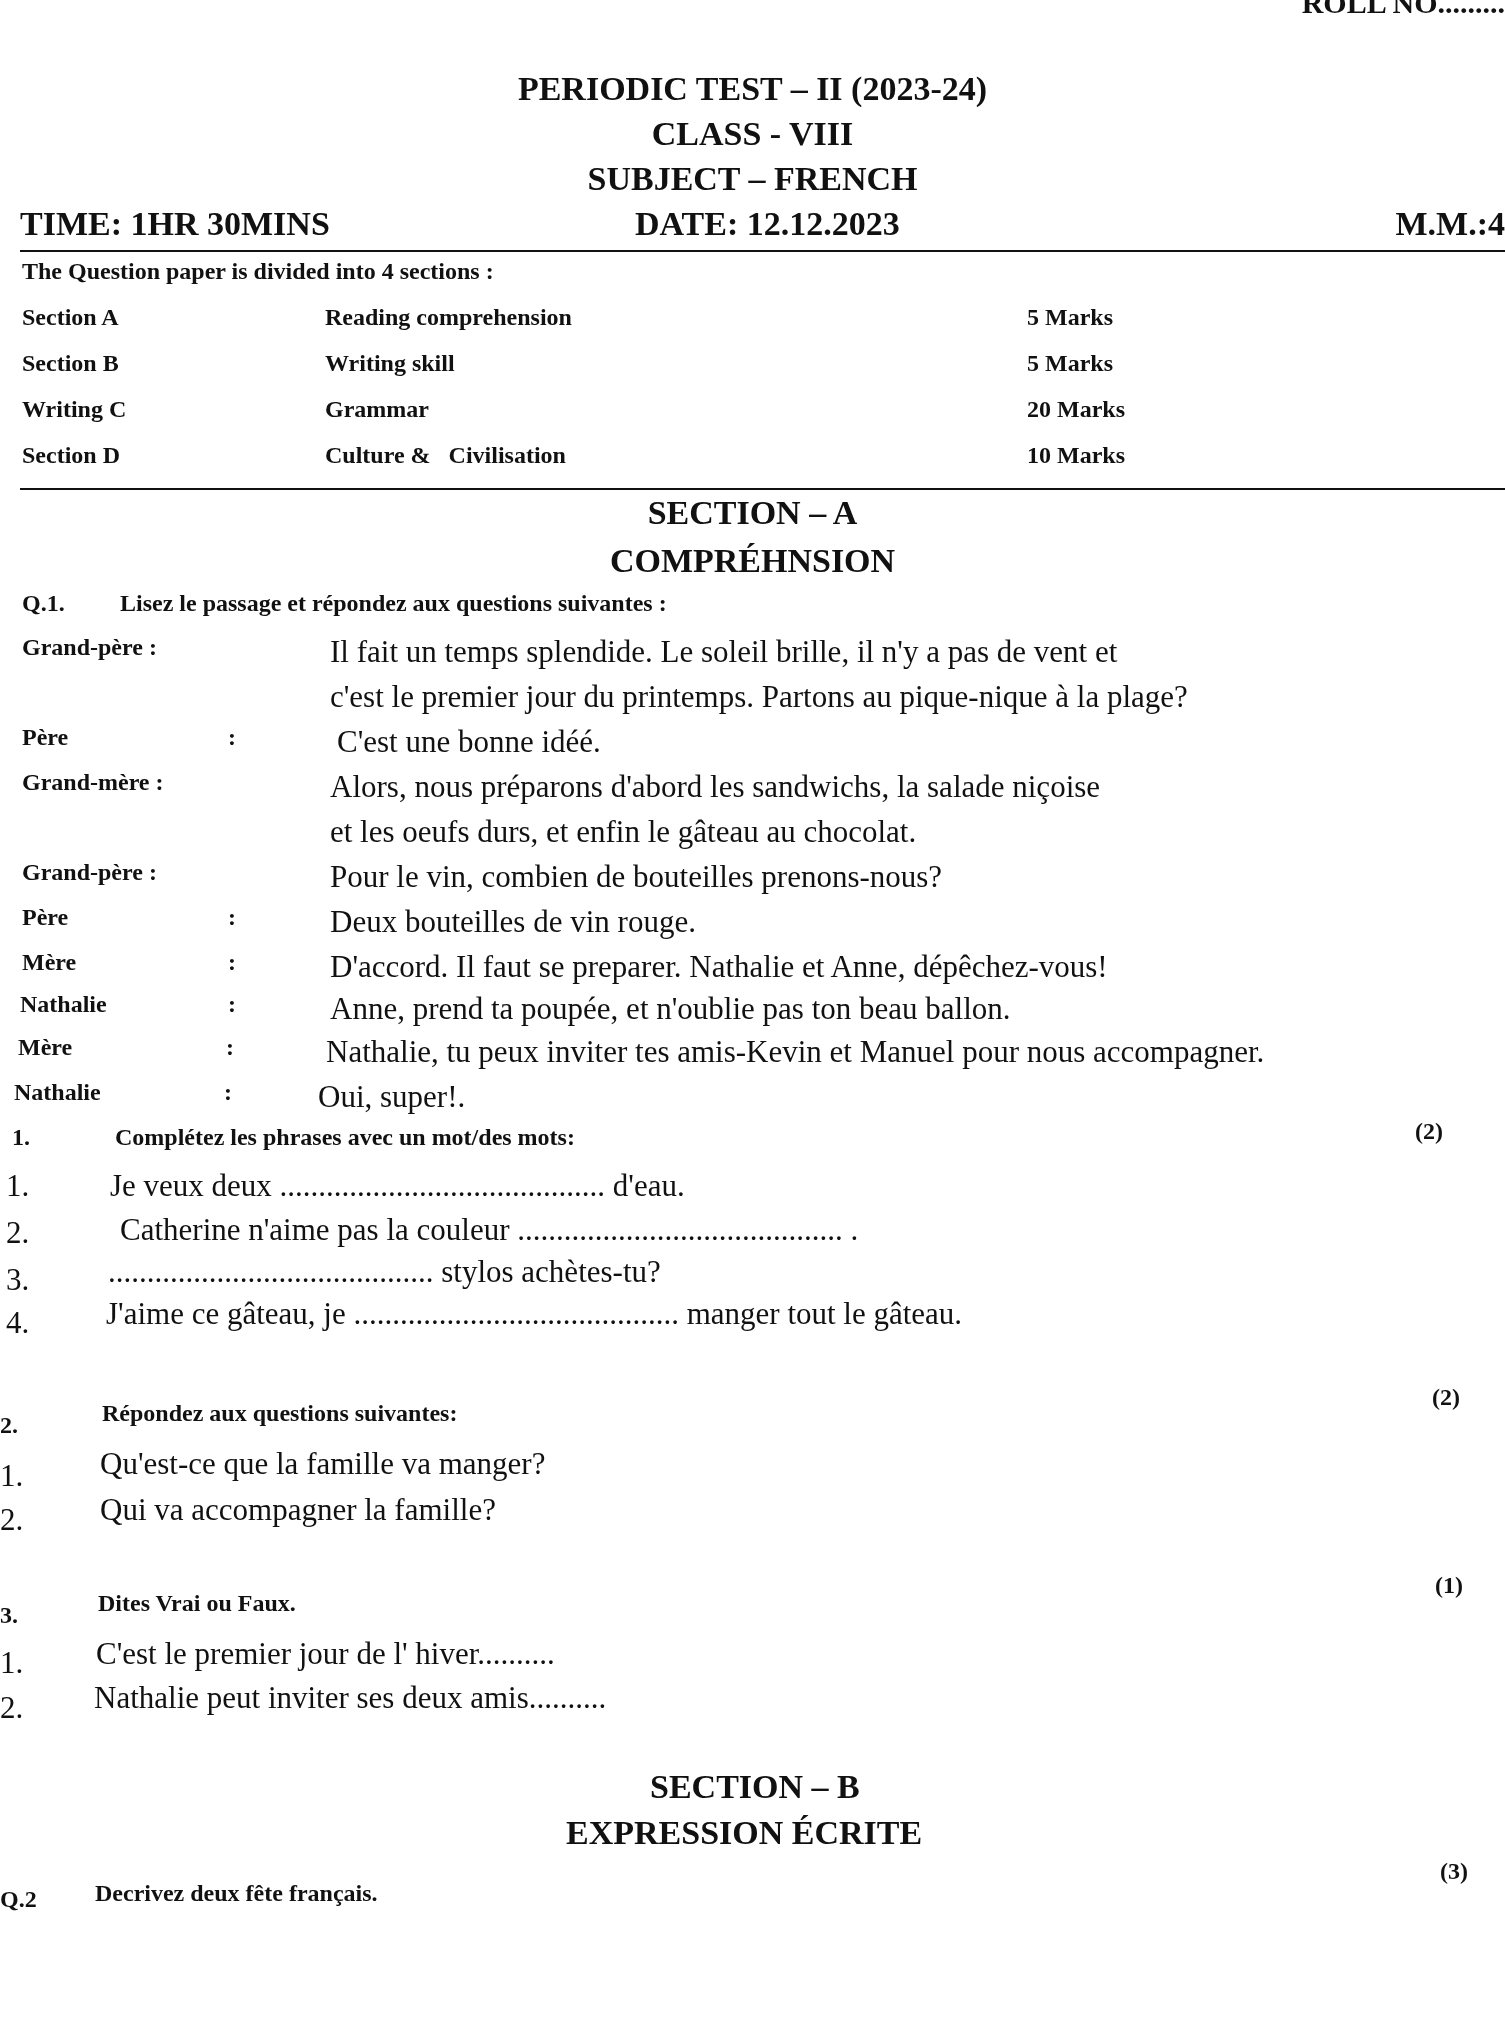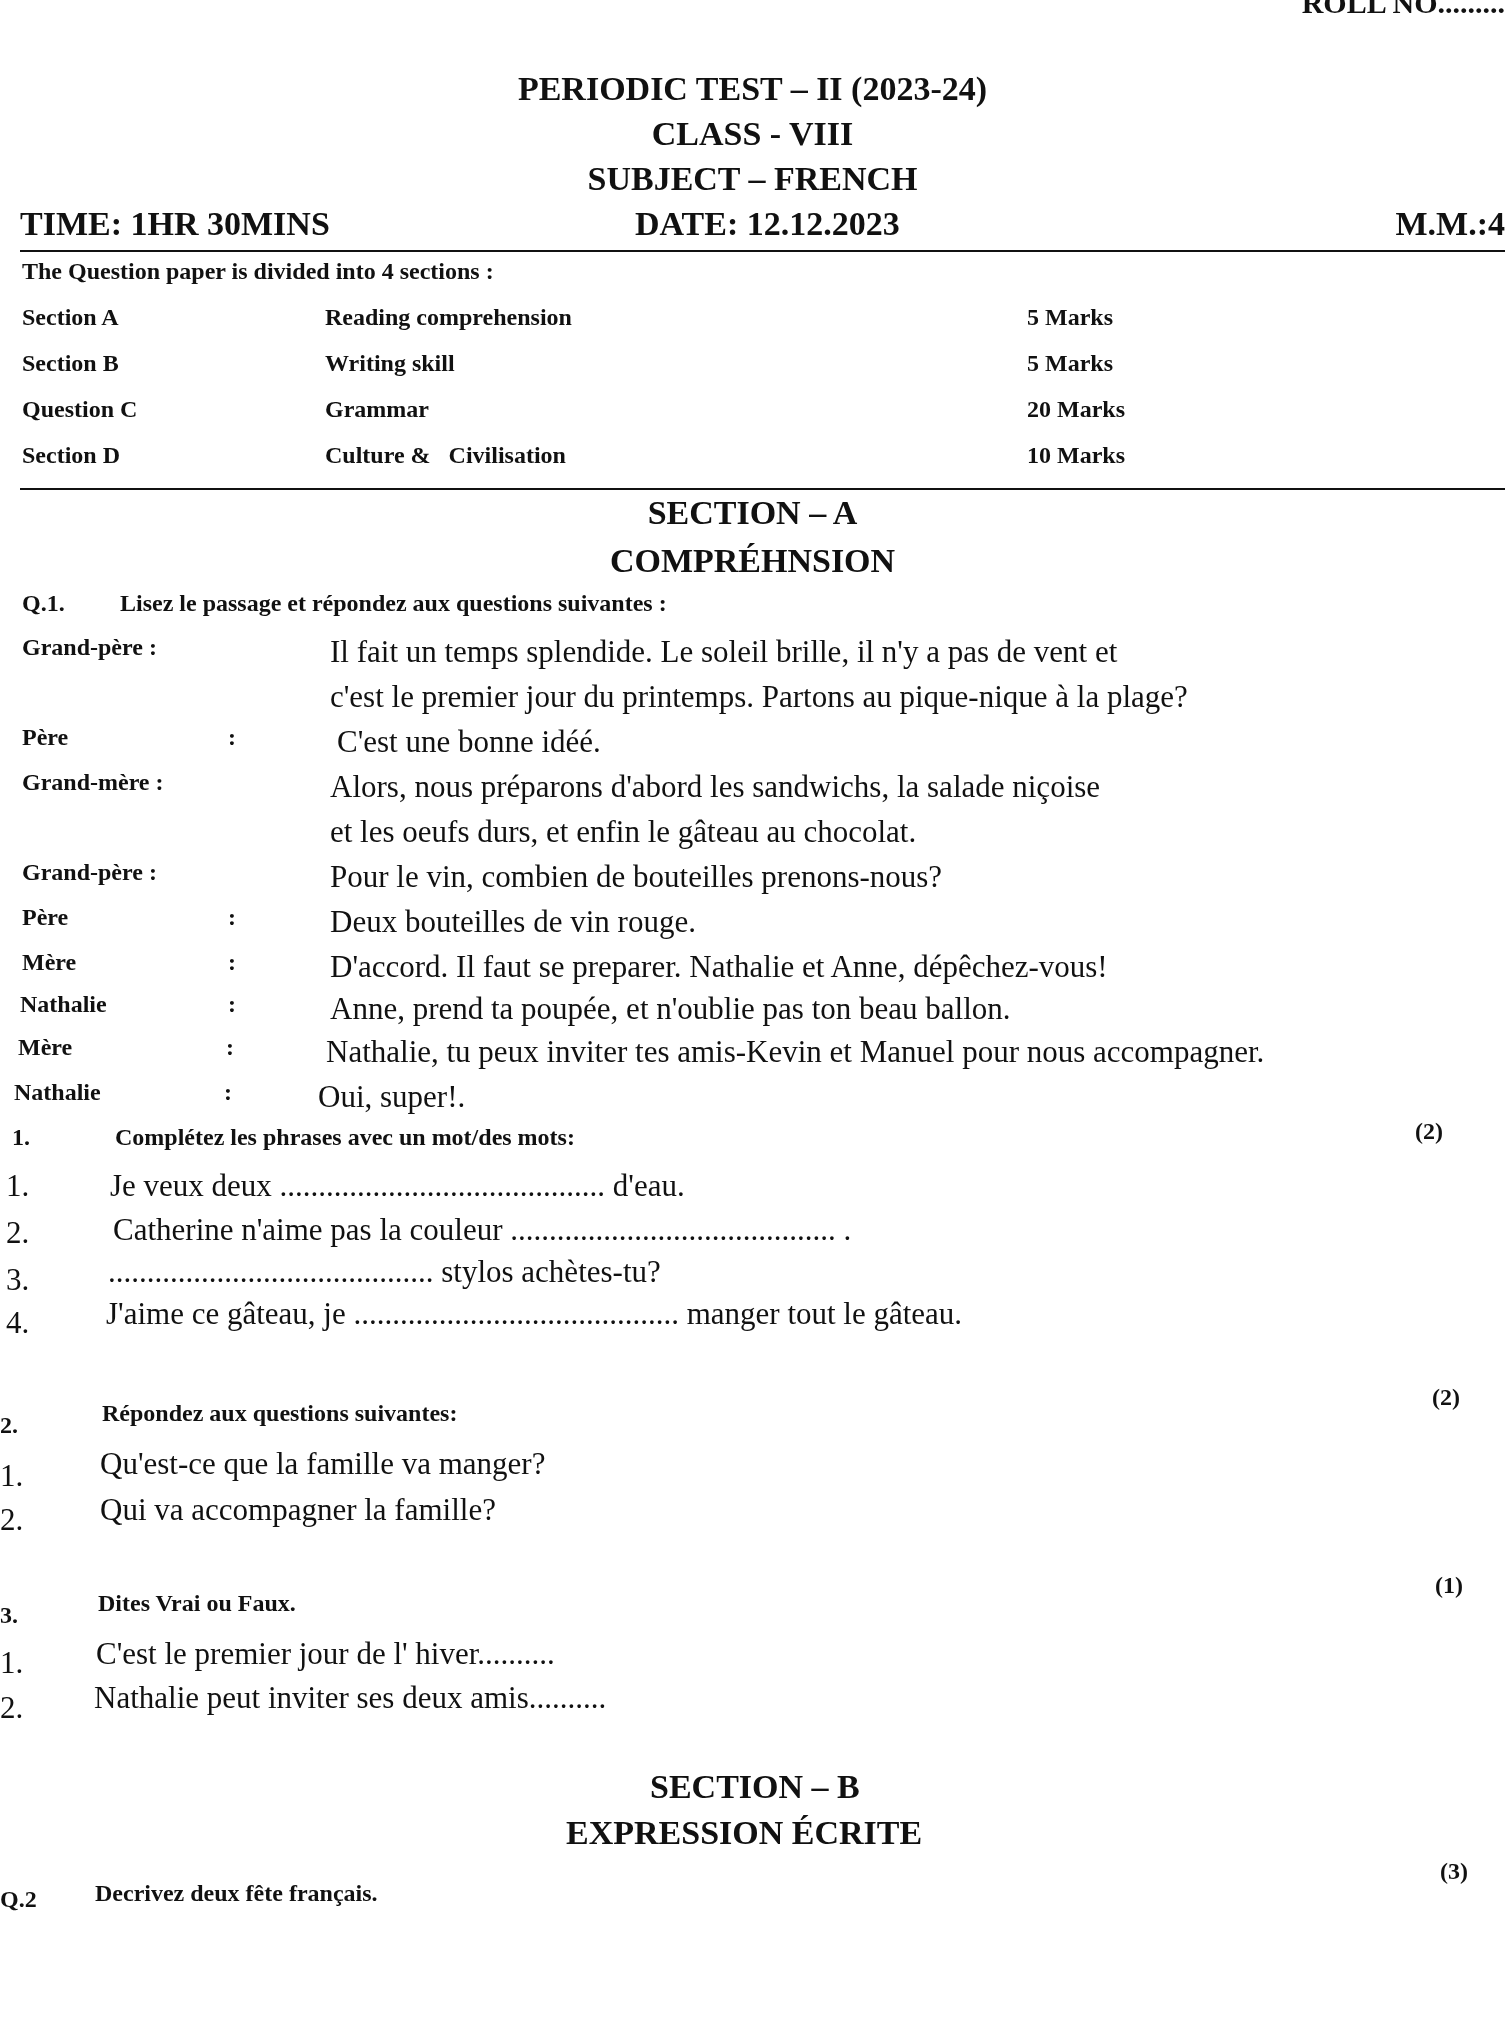--- a/index.html
+++ b/index.html
@@ -33,21 +33,21 @@
 
 <div>
   <div class="abs lbl" style="top:304px; left:22px;">Section A</div>
   <div class="abs lbl" style="top:304px; left:325px;">Reading comprehension</div>
   <div class="abs lbl" style="top:304px; left:1027px;">5 Marks</div>
 
   <div class="abs lbl" style="top:350px; left:22px;">Section B</div>
   <div class="abs lbl" style="top:350px; left:325px;">Writing skill</div>
   <div class="abs lbl" style="top:350px; left:1027px;">5 Marks</div>
 
-  <div class="abs lbl" style="top:396px; left:22px;">Question C</div>
+  <div class="abs lbl" style="top:396px; left:22px;">Writing C</div>
   <div class="abs lbl" style="top:396px; left:325px;">Grammar</div>
   <div class="abs lbl" style="top:396px; left:1027px;">20 Marks</div>
 
   <div class="abs lbl" style="top:442px; left:22px; white-space:pre;">Section D</div>
   <div class="abs lbl" style="top:442px; left:325px; white-space:pre;">Culture &amp;   Civilisation</div>
   <div class="abs lbl" style="top:442px; left:1027px;">10 Marks</div>
 </div>
 <div class="rule" style="top:488px;"></div>
 
 <div class="abs center h1" style="top:494px;">SECTION – A</div>
@@ -93,21 +93,21 @@
   <div class="abs body" style="top:1079px; left:318px;">Oui, super!.</div>
 </div>
 
 <div class="abs lbl" style="top:1124px; left:12px;">1.</div>
 <div class="abs lbl" style="top:1124px; left:115px;">Complétez les phrases avec un mot/des mots:</div>
 <div class="abs lbl" style="top:1118px; left:1415px;">(2)</div>
 
 <div class="abs body" style="top:1168px; left:6px;">1.</div>
 <div class="abs body" style="top:1168px; left:110px;">Je veux deux .......................................... d'eau.</div>
 <div class="abs body" style="top:1215px; left:6px;">2.</div>
-<div class="abs body" style="top:1212px; left:113px;">Catherine n'aime pas la couleur .......................................... .</div>
+<div class="abs body" style="top:1212px; left:120px;">Catherine n'aime pas la couleur .......................................... .</div>
 <div class="abs body" style="top:1262px; left:6px;">3.</div>
 <div class="abs body" style="top:1254px; left:108px;">.......................................... stylos achètes-tu?</div>
 <div class="abs body" style="top:1305px; left:6px;">4.</div>
 <div class="abs body" style="top:1296px; left:106px;">J'aime ce gâteau, je .......................................... manger tout le gâteau.</div>
 
 <div class="abs lbl" style="top:1412px; left:0px;">2.</div>
 <div class="abs lbl" style="top:1400px; left:102px;">Répondez aux questions suivantes:</div>
 <div class="abs lbl" style="top:1384px; left:1432px;">(2)</div>
 
 <div class="abs body" style="top:1458px; left:0px;">1.</div>

